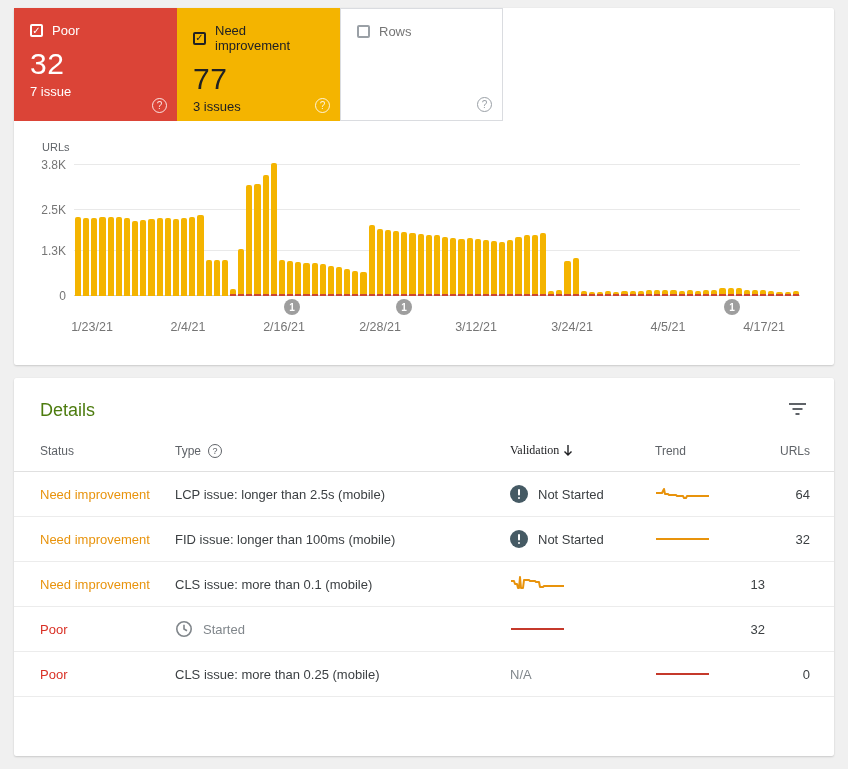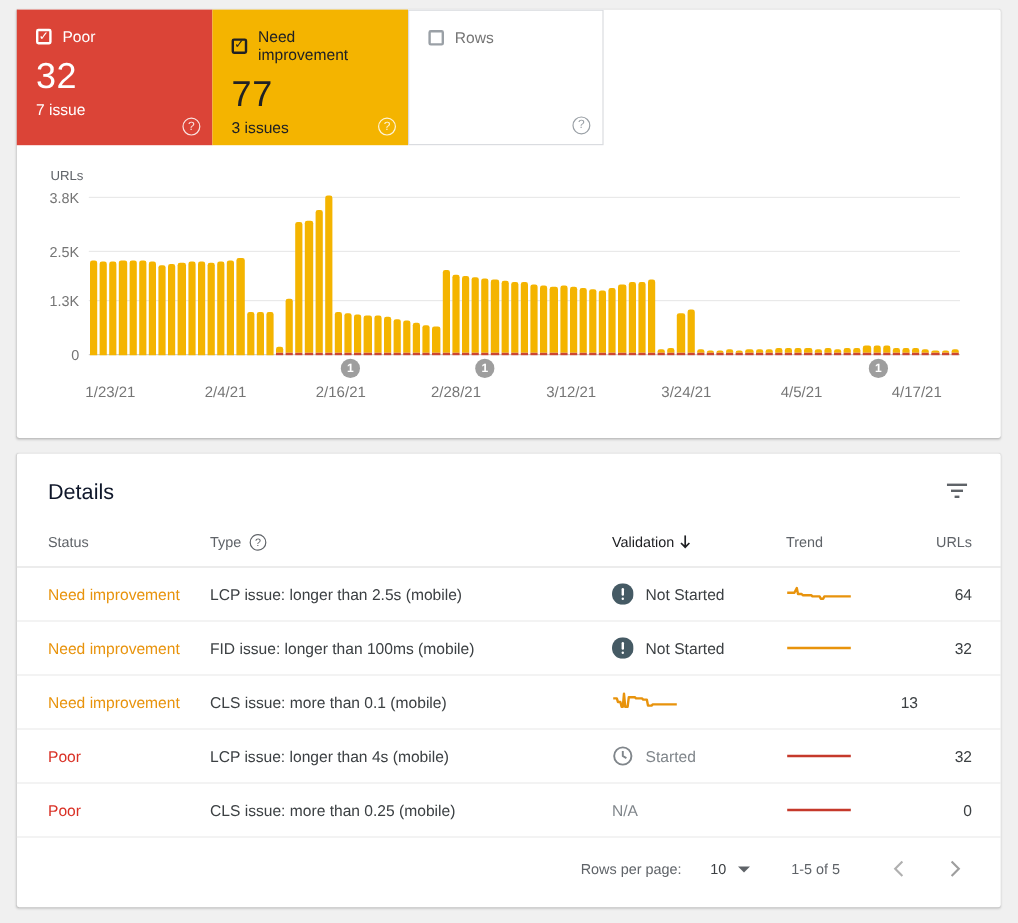--- a/index.html
+++ b/index.html
@@ -38,25 +38,25 @@
   .bars { position:absolute; left:0; right:0; bottom:0; top:0; display:flex; align-items:flex-end; }
   .bar { flex:1 1 0; margin:0 1px; display:flex; flex-direction:column; justify-content:flex-end; }
   .bar .seg-yellow { border-radius:2px 2px 0 0; }
   .xaxis { position:relative; height:48px; margin-right:34px; margin-left:60px; }
   .xlabel { position:absolute; top:24px; transform:translateX(-50%); font-size:12.5px; color:#757575; white-space:nowrap; }
   .annot { position:absolute; top:3px; transform:translateX(-50%); width:16px; height:16px; border-radius:50%; color:#fff; font-size:10px; font-weight:bold; display:flex; align-items:center; justify-content:center; cursor:pointer; }
 
   
   .details-panel { height:378px; }
   .details-header { display:flex; justify-content:space-between; align-items:flex-start; padding:22px 26px 0 26px; }
-  .details-title { font-size:18px; font-weight:400; color:#0f172a; }
+  .details-title { font-size:18px; font-weight:400; color:#4d7c0f; }
   .filter-btn { cursor:pointer; padding:2px; }
   .tgrid { display:grid; grid-template-columns:135px 335px 145px 110px 1fr; align-items:center; padding:0 24px 0 26px; }
   .thead { height:42px; margin-top:8px; border-bottom:1px solid #e0e0e0; font-size:12px; color:#5f6368; }
-  .th-sort { color:#202124; display:flex; align-items:center; gap:4px; }
+  .th-sort { color:#202124; display:flex; align-items:center; gap:4px;font-family:Liberation Serif, serif; }
   .th-type { display:flex; align-items:center; gap:7px; }
   .th-help { width:14px; height:14px; border:1px solid #5f6368; color:#5f6368; border-radius:50%; font-size:9px; display:flex; align-items:center; justify-content:center; }
   .th-urls, .td-urls { text-align:right; }
   .trow { height:45px; border-bottom:1px solid #ececec; font-size:13px; cursor:pointer; }
   .td-type { color:#3c4043; }
   .td-validation { display:flex; align-items:center; gap:10px; }
   .td-validation.muted { color:#80868b; }
   .td-urls { color:#3c4043; }
   .vicon { width:18px; height:18px; flex:0 0 auto; }
   .pagination { display:flex; align-items:center; justify-content:flex-end; height:52px; padding-right:26px; font-size:12px; color:#5f6368; gap:10px; }
@@ -535,21 +535,20 @@
         <div class="tgrid trow">
           <div style="color: rgb(232, 147, 12);">Need improvement</div>
           <div class="td-type">CLS issue: more than 0.1 (mobile)</div>
           <div><svg width="56" height="16" viewBox="0 0 56 16">
               <polyline points="1,6 4,6 5,9 7,9 8,13 9,13 10,2 11,13 13,13 14,5 19,5 20,6 25,6 26,7 29,7 30,12 33,12 34,11 54,11" fill="none" stroke="#e8930c" stroke-width="2" stroke-linejoin="round"></polyline>
             </svg></div>
           <div class="td-urls">13</div>
         </div>
         <div class="tgrid trow">
           <div style="color: rgb(217, 48, 37);">Poor</div>
-          <div class="td-type">LCP issue: longer than 4s (mobile)</div>
           <div class="td-validation muted">
             <svg class="vicon" viewBox="0 0 18 18">
               <circle cx="9" cy="9" r="7.2" fill="none" stroke="#80868b" stroke-width="1.6"></circle>
               <path d="M9 4.8 V9 L12 10.8" fill="none" stroke="#80868b" stroke-width="1.6"></path>
             </svg>
             <span>Started</span>
           </div>
           <div><svg width="56" height="16" viewBox="0 0 56 16">
               <polyline points="1,9 54,9" fill="none" stroke="#c5392b" stroke-width="2" stroke-linejoin="round"></polyline>
             </svg></div>
@@ -561,32 +560,14 @@
           <div class="td-validation muted">
             <span>N/A</span>
           </div>
           <div><svg width="56" height="16" viewBox="0 0 56 16">
               <polyline points="1,9 54,9" fill="none" stroke="#c5392b" stroke-width="2" stroke-linejoin="round"></polyline>
             </svg></div>
           <div class="td-urls">0</div>
         </div>
       </div>
 
-    <div class="pagination">
-      <span>Rows per page:</span>
-      <span class="rpp-select">
-        <span>10</span>
-        <span class="caret"></span>
-      </span>
-      <span class="range-label">1-5 of 5</span>
-      <span class="pg-btn">
-        <svg width="9" height="14" viewBox="0 0 9 14">
-            <path d="M8 1 L2 7 L8 13" stroke="#b0b0b0" stroke-width="1.8" fill="none"></path>
-          </svg>
-      </span>
-      <span class="pg-btn" style="margin-left:14px;">
-        <svg width="9" height="14" viewBox="0 0 9 14">
-            <path d="M1 1 L7 7 L1 13" stroke="#9e9e9e" stroke-width="1.8" fill="none"></path>
-          </svg>
-      </span>
-    </div>
   </section>
 </div>
 
 </body></html>

